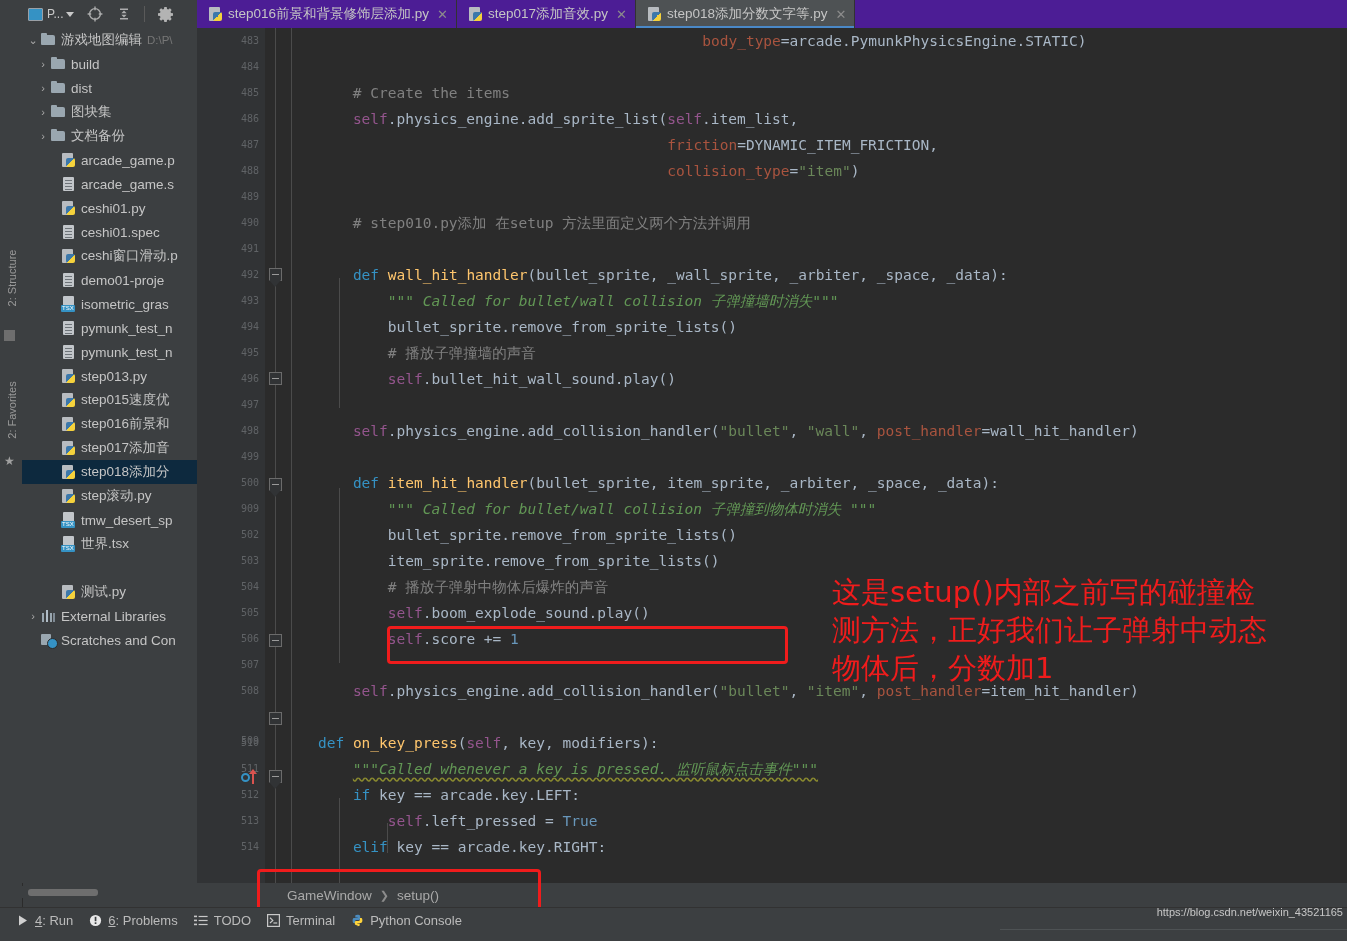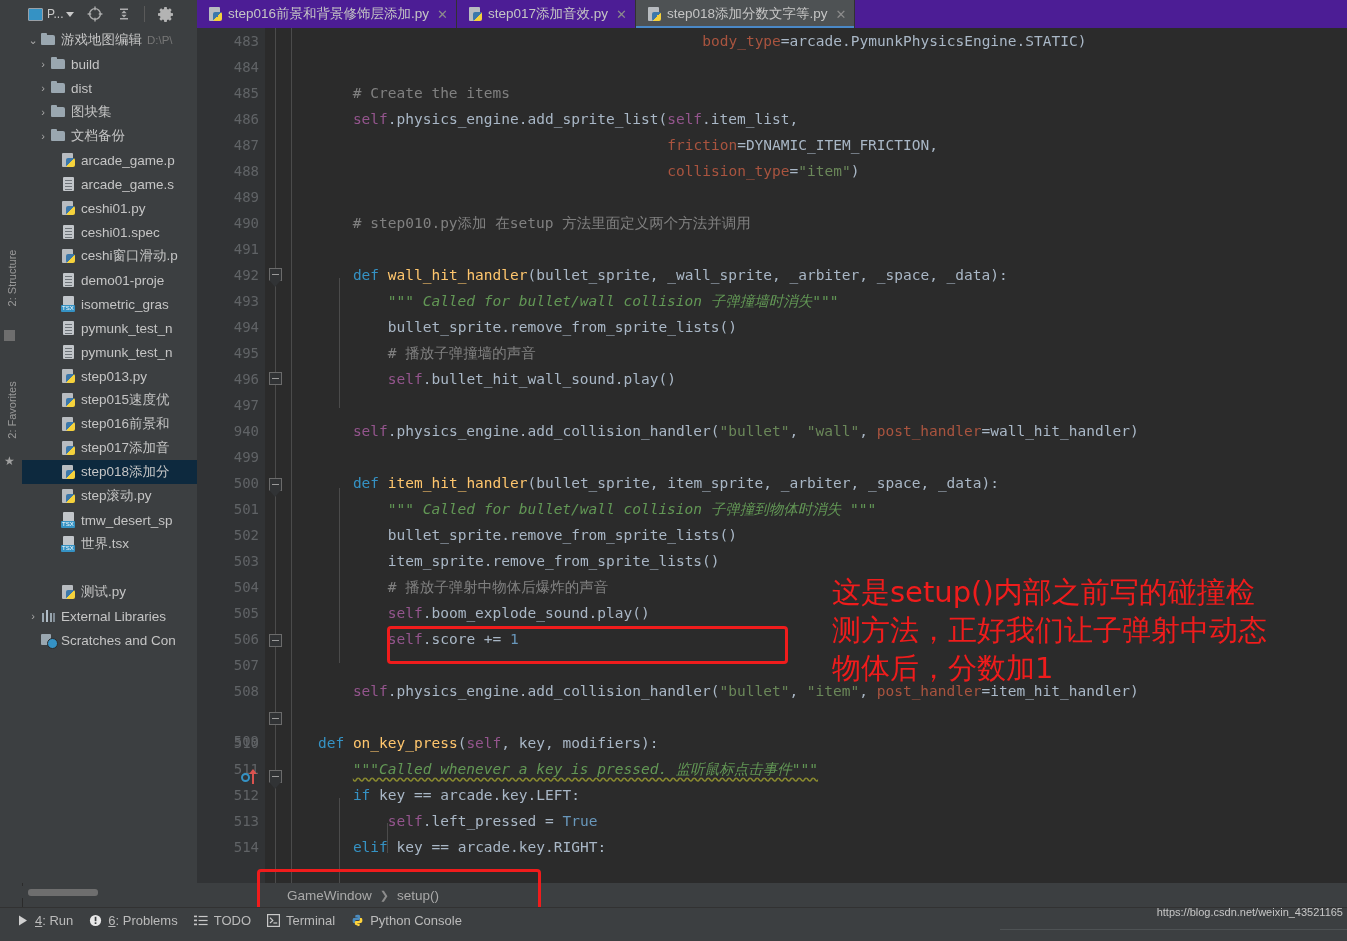--- a/index.html
+++ b/index.html
@@ -154,21 +154,21 @@
   
   .editor{
     position:absolute;left:197px;top:28px;width:1150px;height:855px;
     background:#2b2b2b;overflow:hidden;
   }
   .gutter{
     position:absolute;left:0;top:0;width:68px;height:100%;background:#313335;
   }
   .lnum{
     position:absolute;right:6px;width:60px;text-align:right;
-    font-family:"DejaVu Sans Mono", monospace;font-size:14px;color:#606366;
+    font-family:"DejaVu Sans Mono", monospace;font-size:10px;color:#606366;
     height:26px;line-height:26px;
   }
   .foldline{
     position:absolute;left:78px;top:0;width:1px;height:100%;background:#4b4b4b;
   }
   .foldmark{
     position:absolute;left:72px;width:13px;height:13px;
     border:1px solid #6b6b6b;background:#313335;box-sizing:border-box;
   }
   .foldmark i{
@@ -469,24 +469,24 @@
           <div class="lnum" style="top: 130px;">488</div>
           <div class="lnum" style="top: 156px;">489</div>
           <div class="lnum" style="top: 182px;">490</div>
           <div class="lnum" style="top: 208px;">491</div>
           <div class="lnum" style="top: 234px;">492</div>
           <div class="lnum" style="top: 260px; text-align: right;">493</div>
           <div class="lnum" style="top: 286px;">494</div>
           <div class="lnum" style="top: 312px;">495</div>
           <div class="lnum" style="top: 338px;">496</div>
           <div class="lnum" style="top: 364px;">497</div>
-          <div class="lnum" style="top: 390px;">940</div>
+          <div class="lnum" style="top: 390px;">498</div>
           <div class="lnum" style="top: 416px;">499</div>
           <div class="lnum" style="top: 442px;">500</div>
-          <div class="lnum" style="top: 468px;">501</div>
+          <div class="lnum" style="top: 468px;">909</div>
           <div class="lnum" style="top: 494px;">502</div>
           <div class="lnum" style="top: 520px;">503</div>
           <div class="lnum" style="top: 546px;">504</div>
           <div class="lnum" style="top: 572px;">505</div>
           <div class="lnum" style="top: 598px;">506</div>
           <div class="lnum" style="top: 624px;">507</div>
           <div class="lnum" style="top: 650px;">508</div>
           <div class="lnum" style="top: 676px; margin-top: 24px;">509</div>
           <div class="lnum" style="top: 702px;">510</div>
           <div class="lnum" style="top: 728px;">511</div>

